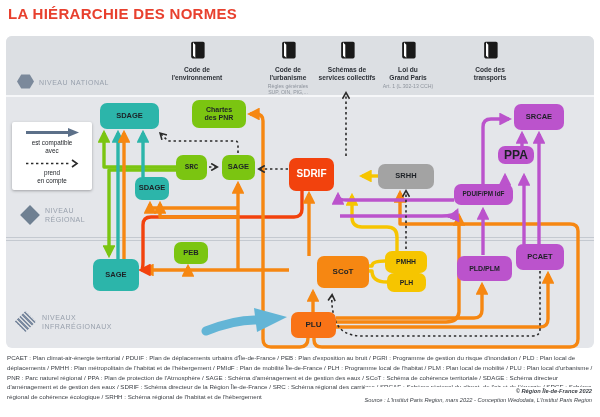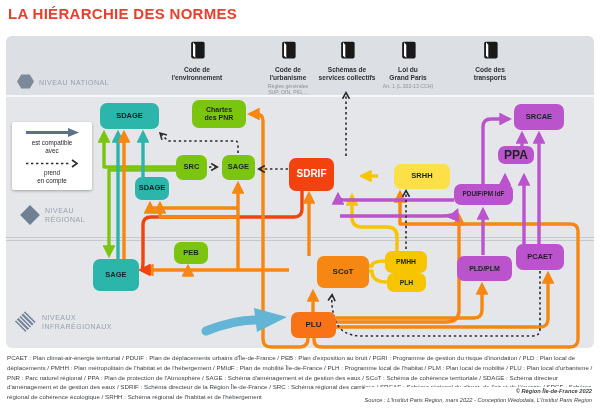--- a/index.html
+++ b/index.html
@@ -162,25 +162,25 @@
     <path d="M406,249 V192" fill="none" stroke="#2a2a2a" stroke-width="1.6" stroke-linejoin="round" stroke-dasharray="2.4,2.8" marker-end="url(#m-dotted)"></path>
     <path d="M540,271 V329 Q540,336 532,336 H362 Q342,336 336,322 Q331,309 332,296" fill="none" stroke="#2a2a2a" stroke-width="1.6" stroke-linejoin="round" stroke-dasharray="2.4,2.8" marker-end="url(#m-dotted)"></path>
     <path d="M206,331 Q236,319 258,320" fill="none" stroke="#63b5d6" stroke-width="9" stroke-linecap="round"></path>
     <polygon points="254,308 287,317 257,332" fill="#63b5d6"></polygon>
   </svg>
 
 <div id="nodes">
     <div class="node" style="left: 100px; top: 103px; width: 59px; height: 26px; background: rgb(44, 181, 170); color: rgb(29, 33, 38); font-size: 7.5px;">SDAGE</div>
     <div class="node" style="left: 192px; top: 100px; width: 54px; height: 28px; background: rgb(123, 197, 17); color: rgb(29, 33, 38); font-size: 7px;">Chartes
 des PNR</div>
-    <div class="node" style="left: 176px; top: 155px; width: 31px; height: 25px; background: rgb(123, 197, 17); color: rgb(29, 33, 38); font-size: 7.5px;">SRC</div>
+    <div class="node" style="left: 176px; top: 155px; width: 31px; height: 25px; background: rgb(123, 197, 17); color: rgb(29, 33, 38); font-size: 7.5px; font-family: Liberation Mono, monospace;">SRC</div>
     <div class="node" style="left: 222px; top: 155px; width: 33px; height: 25px; background: rgb(123, 197, 17); color: rgb(29, 33, 38); font-size: 7.5px;">SAGE</div>
     <div class="node" style="left: 135px; top: 177px; width: 34px; height: 23px; background: rgb(44, 181, 170); color: rgb(29, 33, 38); font-size: 7.5px;">SDAGE</div>
     <div class="node" style="left: 289px; top: 158px; width: 45px; height: 33px; background: rgb(242, 66, 13); color: rgb(255, 255, 255); font-size: 10px;">SDRIF</div>
-    <div class="node" style="left: 378px; top: 164px; width: 56px; height: 25px; background: #fde047; color: rgb(29, 33, 38); font-size: 7.5px; margin-left: 16px;">SRHH</div>
+    <div class="node" style="left: 378px; top: 164px; width: 56px; height: 25px; background: #a3a3a3; color: rgb(29, 33, 38); font-size: 7.5px;">SRHH</div>
     <div class="node" style="left: 514px; top: 104px; width: 50px; height: 26px; background: rgb(187, 83, 204); color: rgb(29, 33, 38); font-size: 7.5px;">SRCAE</div>
     <div class="node" style="left: 498px; top: 146px; width: 36px; height: 18px; background: rgb(187, 83, 204); color: rgb(29, 33, 38); font-size: 12px;">PPA</div>
     <div class="node" style="left: 454px; top: 184px; width: 59px; height: 21px; background: rgb(187, 83, 204); color: rgb(29, 33, 38); font-size: 6.4px;">PDUIF/PM IdF</div>
     <div class="node" style="left: 174px; top: 242px; width: 34px; height: 22px; background: rgb(123, 197, 17); color: rgb(29, 33, 38); font-size: 7.5px;">PEB</div>
     <div class="node" style="left: 93px; top: 259px; width: 46px; height: 32px; background: rgb(44, 181, 170); color: rgb(29, 33, 38); font-size: 7.5px;">SAGE</div>
     <div class="node" style="left: 289px; top: 256px; width: 52px; height: 32px; background: rgb(246, 135, 18); color: rgb(29, 33, 38); font-size: 8px; margin-left: 28px;">SCoT</div>
     <div class="node" style="left: 385px; top: 251px; width: 42px; height: 22px; background: rgb(246, 197, 0); color: rgb(29, 33, 38); font-size: 6.8px;">PMHH</div>
     <div class="node" style="left: 387px; top: 273px; width: 39px; height: 19px; background: rgb(246, 197, 0); color: rgb(29, 33, 38); font-size: 6.8px;">PLH</div>
     <div class="node" style="left: 457px; top: 256px; width: 55px; height: 25px; background: rgb(187, 83, 204); color: rgb(29, 33, 38); font-size: 7px;">PLD/PLM</div>
     <div class="node" style="left: 516px; top: 244px; width: 48px; height: 26px; background: rgb(187, 83, 204); color: rgb(29, 33, 38); font-size: 7.5px;">PCAET</div>

